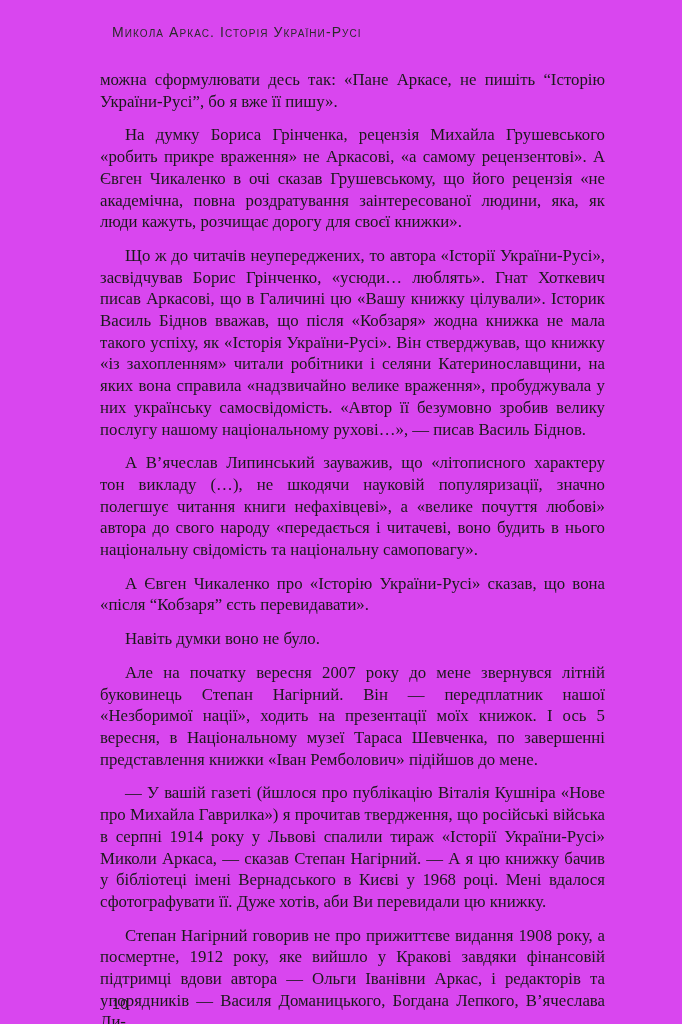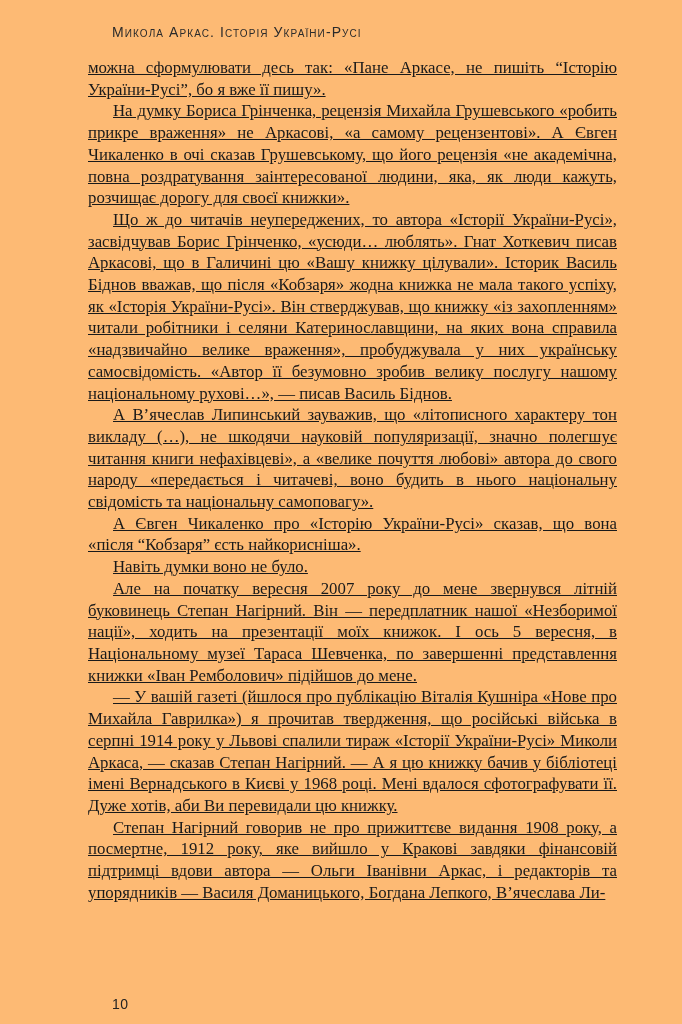--- a/index.html
+++ b/index.html
@@ -4,21 +4,21 @@
 <style>
   html, body {
     margin: 0;
     padding: 0;
     background: #ffffff;
   }
   .page {
     position: relative;
     width: 682px;
     height: 1024px;
-    background: #fdba74;
+    background: #d946ef;
     overflow: hidden;
     color: #1c1c1c;
   }
   .running-header {
     position: absolute;
     left: 112px;
     top: 24px;
     font-family: "Liberation Sans", sans-serif;
     font-variant: small-caps;
     font-size: 14px;
@@ -31,24 +31,23 @@
     left: 88px;
     top: 57px;
     width: 529px;
     font-family: "Liberation Serif", "DejaVu Serif", serif;
     font-size: 16.8px;
     line-height: 21.7px;
     text-align: justify;
     color: #1a1a1a;
   }
   .body-text p {
-    margin: 0;
+    margin: 12px;
     padding: 0;
     text-indent: 25px;
-    text-decoration: underline;
   }
   .body-text p.no-indent {
     text-indent: 0;
   }
   .page-number {
     position: absolute;
     left: 112px;
     top: 996px;
     font-family: "Liberation Sans", sans-serif;
     font-size: 14px;
@@ -61,21 +60,21 @@
 
 <div class="page">
 
   <div class="running-header">Микола Аркас. Історія України-Русі</div>
 
   <main class="body-text">
     <p class="no-indent">можна сформулювати десь так: «Пане Аркасе, не пишіть “Історію України-Русі”, бо я вже її пишу».</p>
     <p>На думку Бориса Грінченка, рецензія Михайла Грушевського «робить прикре враження» не Аркасові, «а самому рецензентові». А Євген Чикаленко в очі сказав Грушевському, що його рецензія «не академічна, повна роздратування заінтересованої людини, яка, як люди кажуть, розчищає дорогу для своєї книжки».</p>
     <p>Що ж до читачів неупереджених, то автора «Історії України-Русі», засвідчував Борис Грінченко, «усюди… люблять». Гнат Хоткевич писав Аркасові, що в Галичині цю «Вашу книжку цілували». Історик Василь Біднов вважав, що після «Кобзаря» жодна книжка не мала такого успіху, як «Історія України-Русі». Він стверджував, що книжку «із захопленням» читали робітники і селяни Катеринославщини, на яких вона справила «надзвичайно велике враження», пробуджувала у них українську самосвідомість. «Автор її безумовно зробив велику послугу нашому національному рухові…», — писав Василь Біднов.</p>
     <p>А В’ячеслав Липинський зауважив, що «літописного характеру тон викладу (…), не шкодячи науковій популяризації, значно полегшує читання книги нефахівцеві», а «велике почуття любові» автора до свого народу «передається і читачеві, воно будить в нього національну свідомість та національну самоповагу».</p>
-    <p>А Євген Чикаленко про «Історію України-Русі» сказав, що вона «після “Кобзаря” єсть найкорисніша».</p>
+    <p>А Євген Чикаленко про «Історію України-Русі» сказав, що вона «після “Кобзаря” єсть перевидавати».</p>
     <p>Навіть думки воно не було.</p>
     <p>Але на початку вересня 2007 року до мене звернувся літній буковинець Степан Нагірний. Він — передплатник нашої «Незборимої нації», ходить на презентації моїх книжок. І ось 5 вересня, в Національному музеї Тараса Шевченка, по завершенні представлення книжки «Іван Ремболович» підійшов до мене.</p>
     <p>— У вашій газеті (йшлося про публікацію Віталія Кушніра «Нове про Михайла Гаврилка») я прочитав твердження, що російські війська в серпні 1914 року у Львові спалили тираж «Історії України-Русі» Миколи Аркаса, — сказав Степан Нагірний. — А я цю книжку бачив у бібліотеці імені Вернадського в Києві у 1968 році. Мені вдалося сфотографувати її. Дуже хотів, аби Ви перевидали цю книжку.</p>
     <p>Степан Нагірний говорив не про прижиттєве видання 1908 року, а посмертне, 1912 року, яке вийшло у Кракові завдяки фінансовій підтримці вдови автора — Ольги Іванівни Аркас, і редакторів та упорядників — Василя Доманицького, Богдана Лепкого, В’ячеслава Ли-</p>
   </main>
 
   <div class="page-number">10</div>
 
 </div>
 

